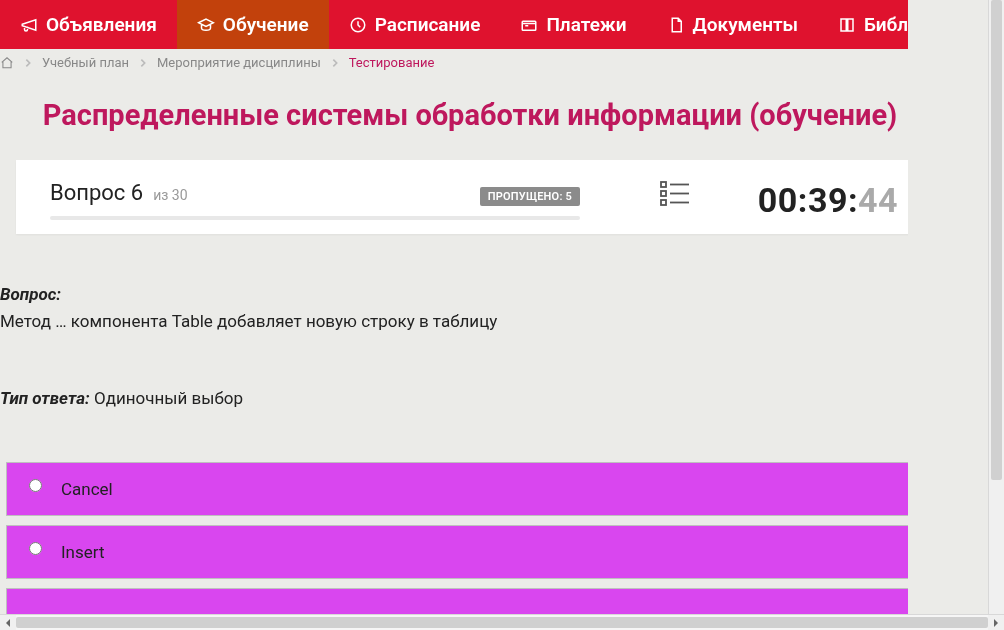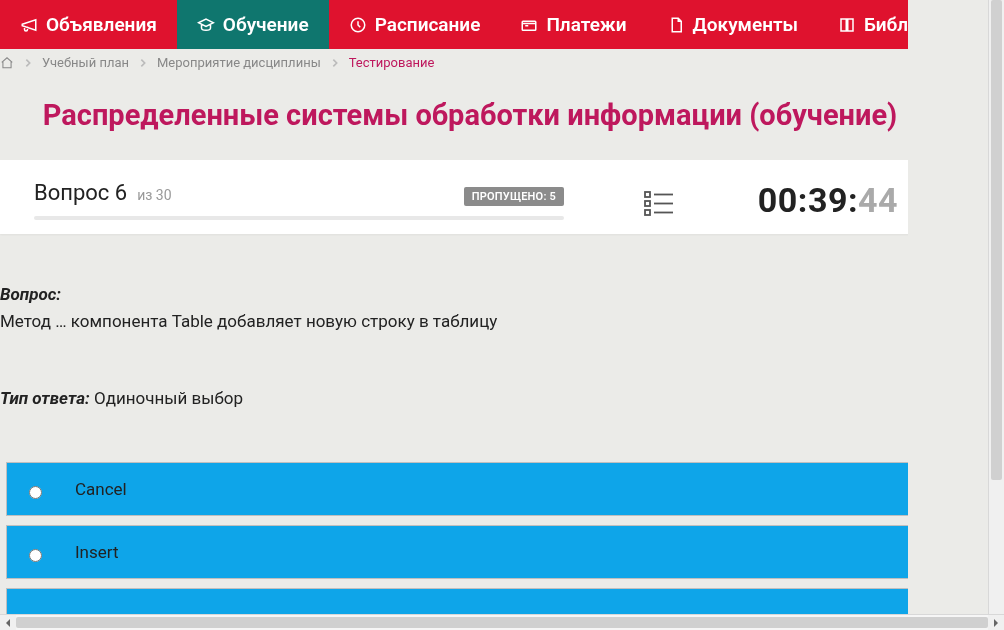--- a/index.html
+++ b/index.html
@@ -37,21 +37,21 @@
       align-items: center;
       gap: 8px;
       padding: 0 20px;
       color: #ffffff;
       font-weight: 600;
       font-size: 19px;
       cursor: pointer;
       white-space: nowrap;
     }
     .nav-item.active {
-      background: #0f766e;
+      background: #c2410c;
     }
     .nav-icon {
       width: 18px;
       height: 18px;
       display: inline-flex;
       align-items: center;
       justify-content: center;
     }
     .nav-icon svg {
       width: 18px;
@@ -100,24 +100,25 @@
     .page-title {
       text-align: center;
       color: #be185d;
       font-size: 29px;
       font-weight: 700;
       padding: 22px 0 28px 0;
     }
     .status-bar {
       background: #ffffff;
       display: flex;
-      align-items: flex-end;
+      align-items: flex-start;
       padding: 20px 42px 14px 34px;
       margin-bottom: 50px;
       box-shadow: 0 1px 2px rgba(0,0,0,0.05);
+      margin-left: 16px;
     }
     .question-block {
       flex: 0 0 auto;
       width: 530px;
     }
     .question-top {
       display: flex;
       align-items: baseline;
       justify-content: space-between;
       margin-bottom: 10px;
@@ -197,26 +198,26 @@
     .answer-type-label {
       font-style: italic;
       font-weight: 700;
     }
     .options {
       margin-top: 54px;
       padding: 0 6px;
     }
     .option {
       border: 1px solid #bfbfbf;
-      background: #0ea5e9;
+      background: #d946ef;
       padding: 16px 22px;
       margin-bottom: 9px;
       display: flex;
-      align-items: flex-end;
-      gap: 33px;
+      align-items: flex-start;
+      gap: 19px;
       cursor: pointer;
       font-size: 17px;
       color: #222;
     }
     .option input[type="radio"] {
       width: 13px;
       height: 13px;
       cursor: pointer;
     }
     .hscroll {

